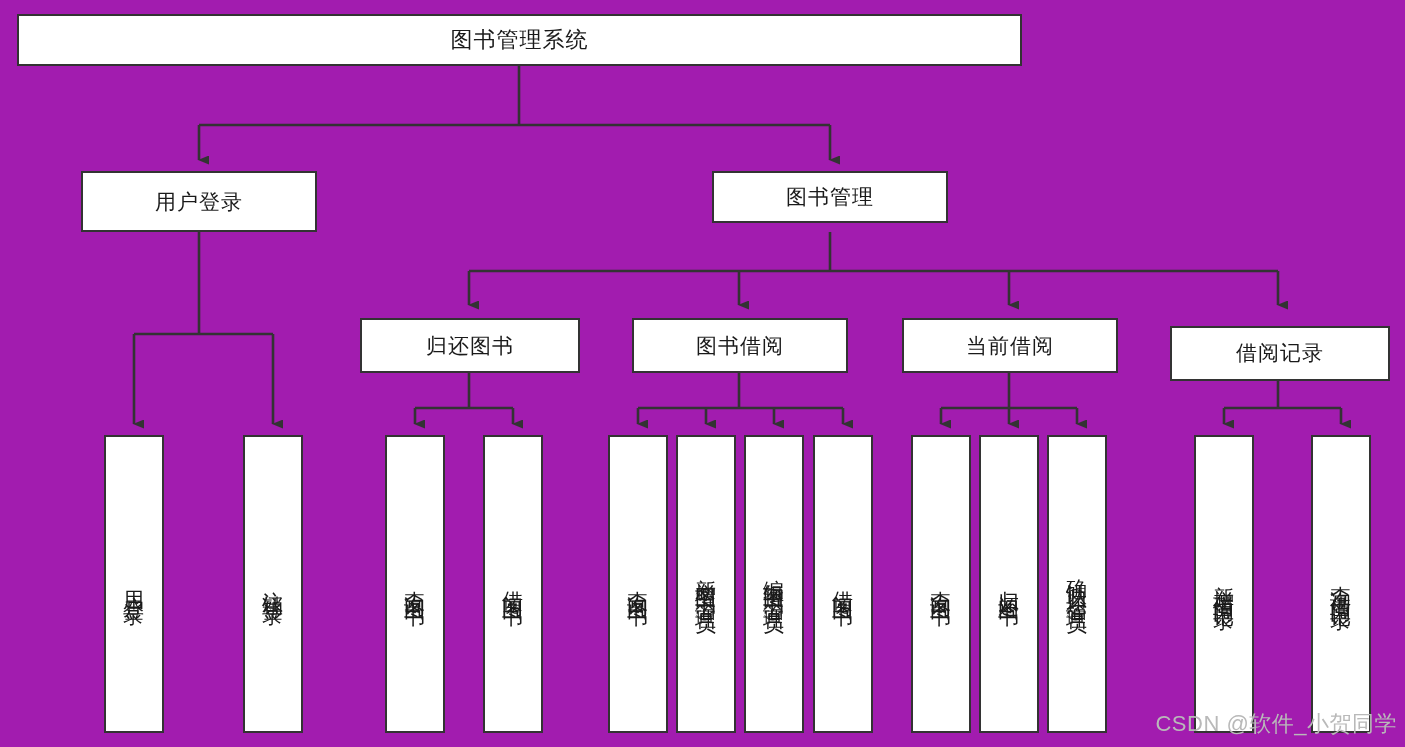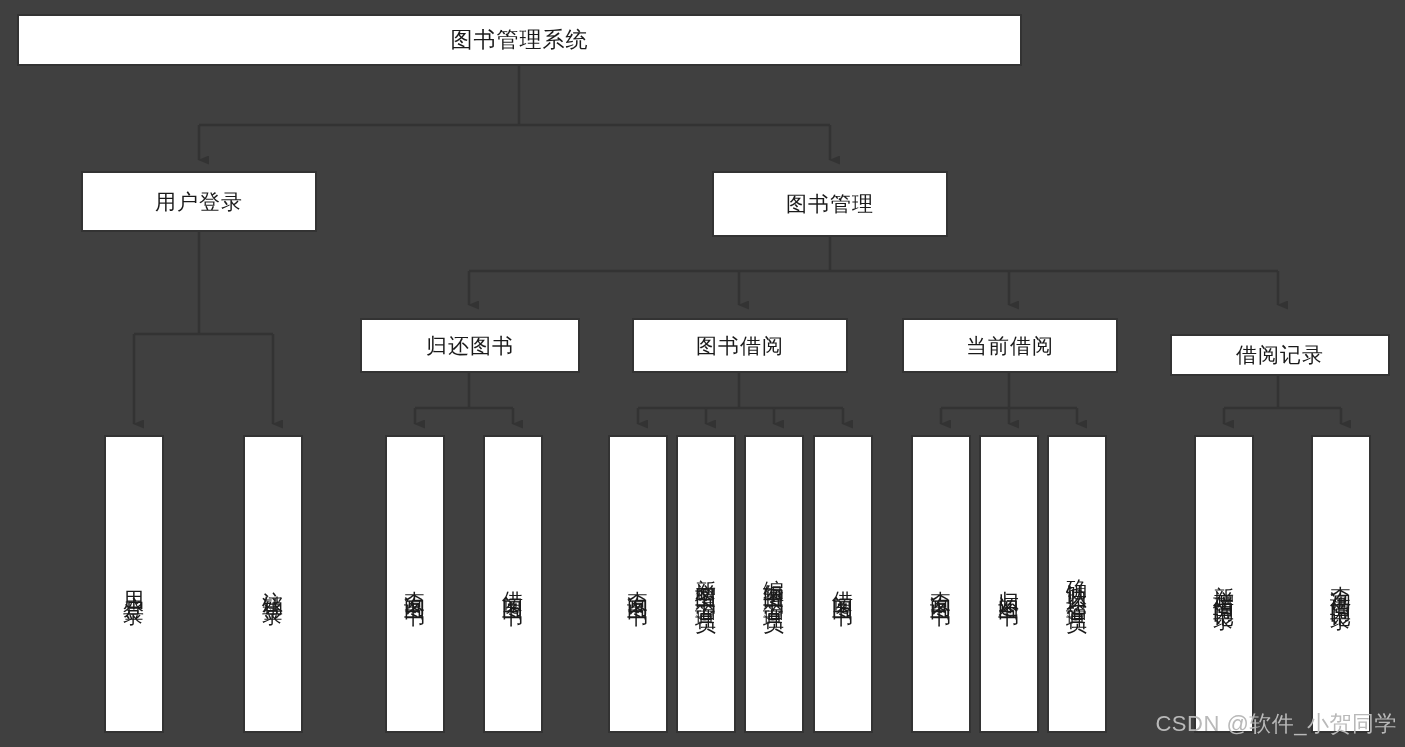--- a/index.html
+++ b/index.html
@@ -8,21 +8,21 @@
     background: #ffffff;
   }
   body {
     font-family: "Liberation Sans", "DejaVu Sans", sans-serif;
     color: #1a1a1a;
   }
   #canvas {
     position: relative;
     width: 1405px;
     height: 747px;
-    background: #404040;
+    background: #a21caf;
     overflow: hidden;
   }
   #edges {
     position: absolute;
     left: 0;
     top: 0;
     width: 1405px;
     height: 747px;
     pointer-events: none;
   }
@@ -122,34 +122,34 @@
     </g>
   </svg>
 
   <div class="node horiz root" style="left:17px; top:14px; width:1005px; height:52px;">
     <span>图书管理系统</span>
   </div>
 
   <div class="node horiz" style="left:81px; top:171px; width:236px; height:61px;">
     <span>用户登录</span>
   </div>
-  <div class="node horiz" style="left:712px; top:171px; width:236px; height:66px;">
+  <div class="node horiz" style="left:712px; top:171px; width:236px; height:52px;">
     <span>图书管理</span>
   </div>
 
   <div class="node horiz" style="left:360px; top:318px; width:220px; height:55px;">
     <span>归还图书</span>
   </div>
   <div class="node horiz" style="left:902px; top:318px; width:216px; height:55px;">
     <span>当前借阅</span>
   </div>
   <div class="node horiz" style="left:632px; top:318px; width:216px; height:55px;">
     <span>图书借阅</span>
   </div>
-  <div class="node horiz" style="left:1170px; top:334px; width:220px; height:42px;">
+  <div class="node horiz" style="left:1170px; top:326px; width:220px; height:55px;font-family:Liberation Serif, serif;">
     <span>借阅记录</span>
   </div>
 
   <div class="node vert" style="left:104px; top:435px; width:60px; height:298px;">
     <span class="vlabel">用户登录</span>
   </div>
   <div class="node vert" style="left:243px; top:435px; width:60px; height:298px;">
     <span class="vlabel">注销登录</span>
   </div>
 

